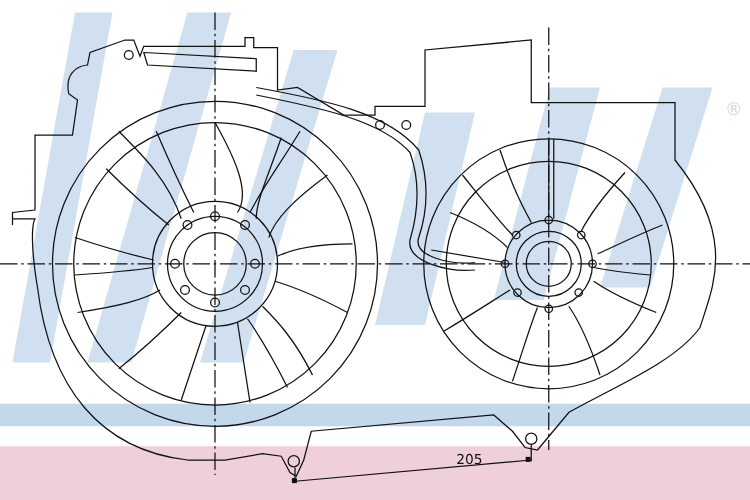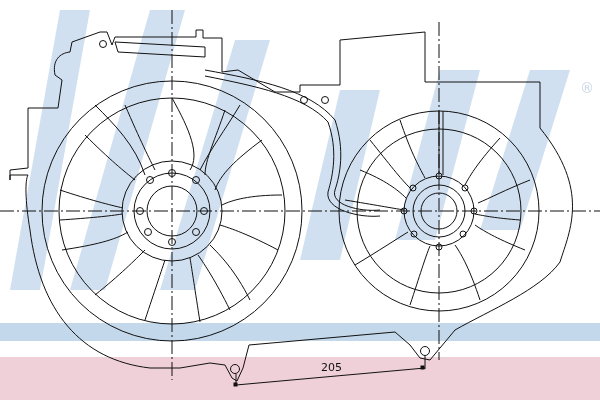--- a/index.html
+++ b/index.html
@@ -1,18 +1,18 @@
 <!DOCTYPE html>
 <html><head>
 <meta charset="utf-8">
 <style>
   html, body { margin:0; padding:0; background:#ffffff; }
   #stage { position:relative; width:600px; height:400px; overflow:hidden; background:#ffffff; font-family:"DejaVu Sans", sans-serif; }
   svg { position:absolute; left:0; top:0; }
-  .dim-label { position:absolute; font-size:11px; color:#111; }
+  .dim-label { position:absolute; font-size:11px; color:#111;margin-left:44px; }
   .reg { position:absolute; font-size:14px; color:#c9d6e6; }
 </style>
 </head>
 <body>
 
 <div id="stage">
   <svg width="600" height="400" viewBox="0 0 600 400">
 
     <rect x="0" y="323" width="600" height="18" fill="#c4d8ec"></rect>
     <rect x="0" y="357" width="600" height="43" fill="#efd0d8"></rect>

